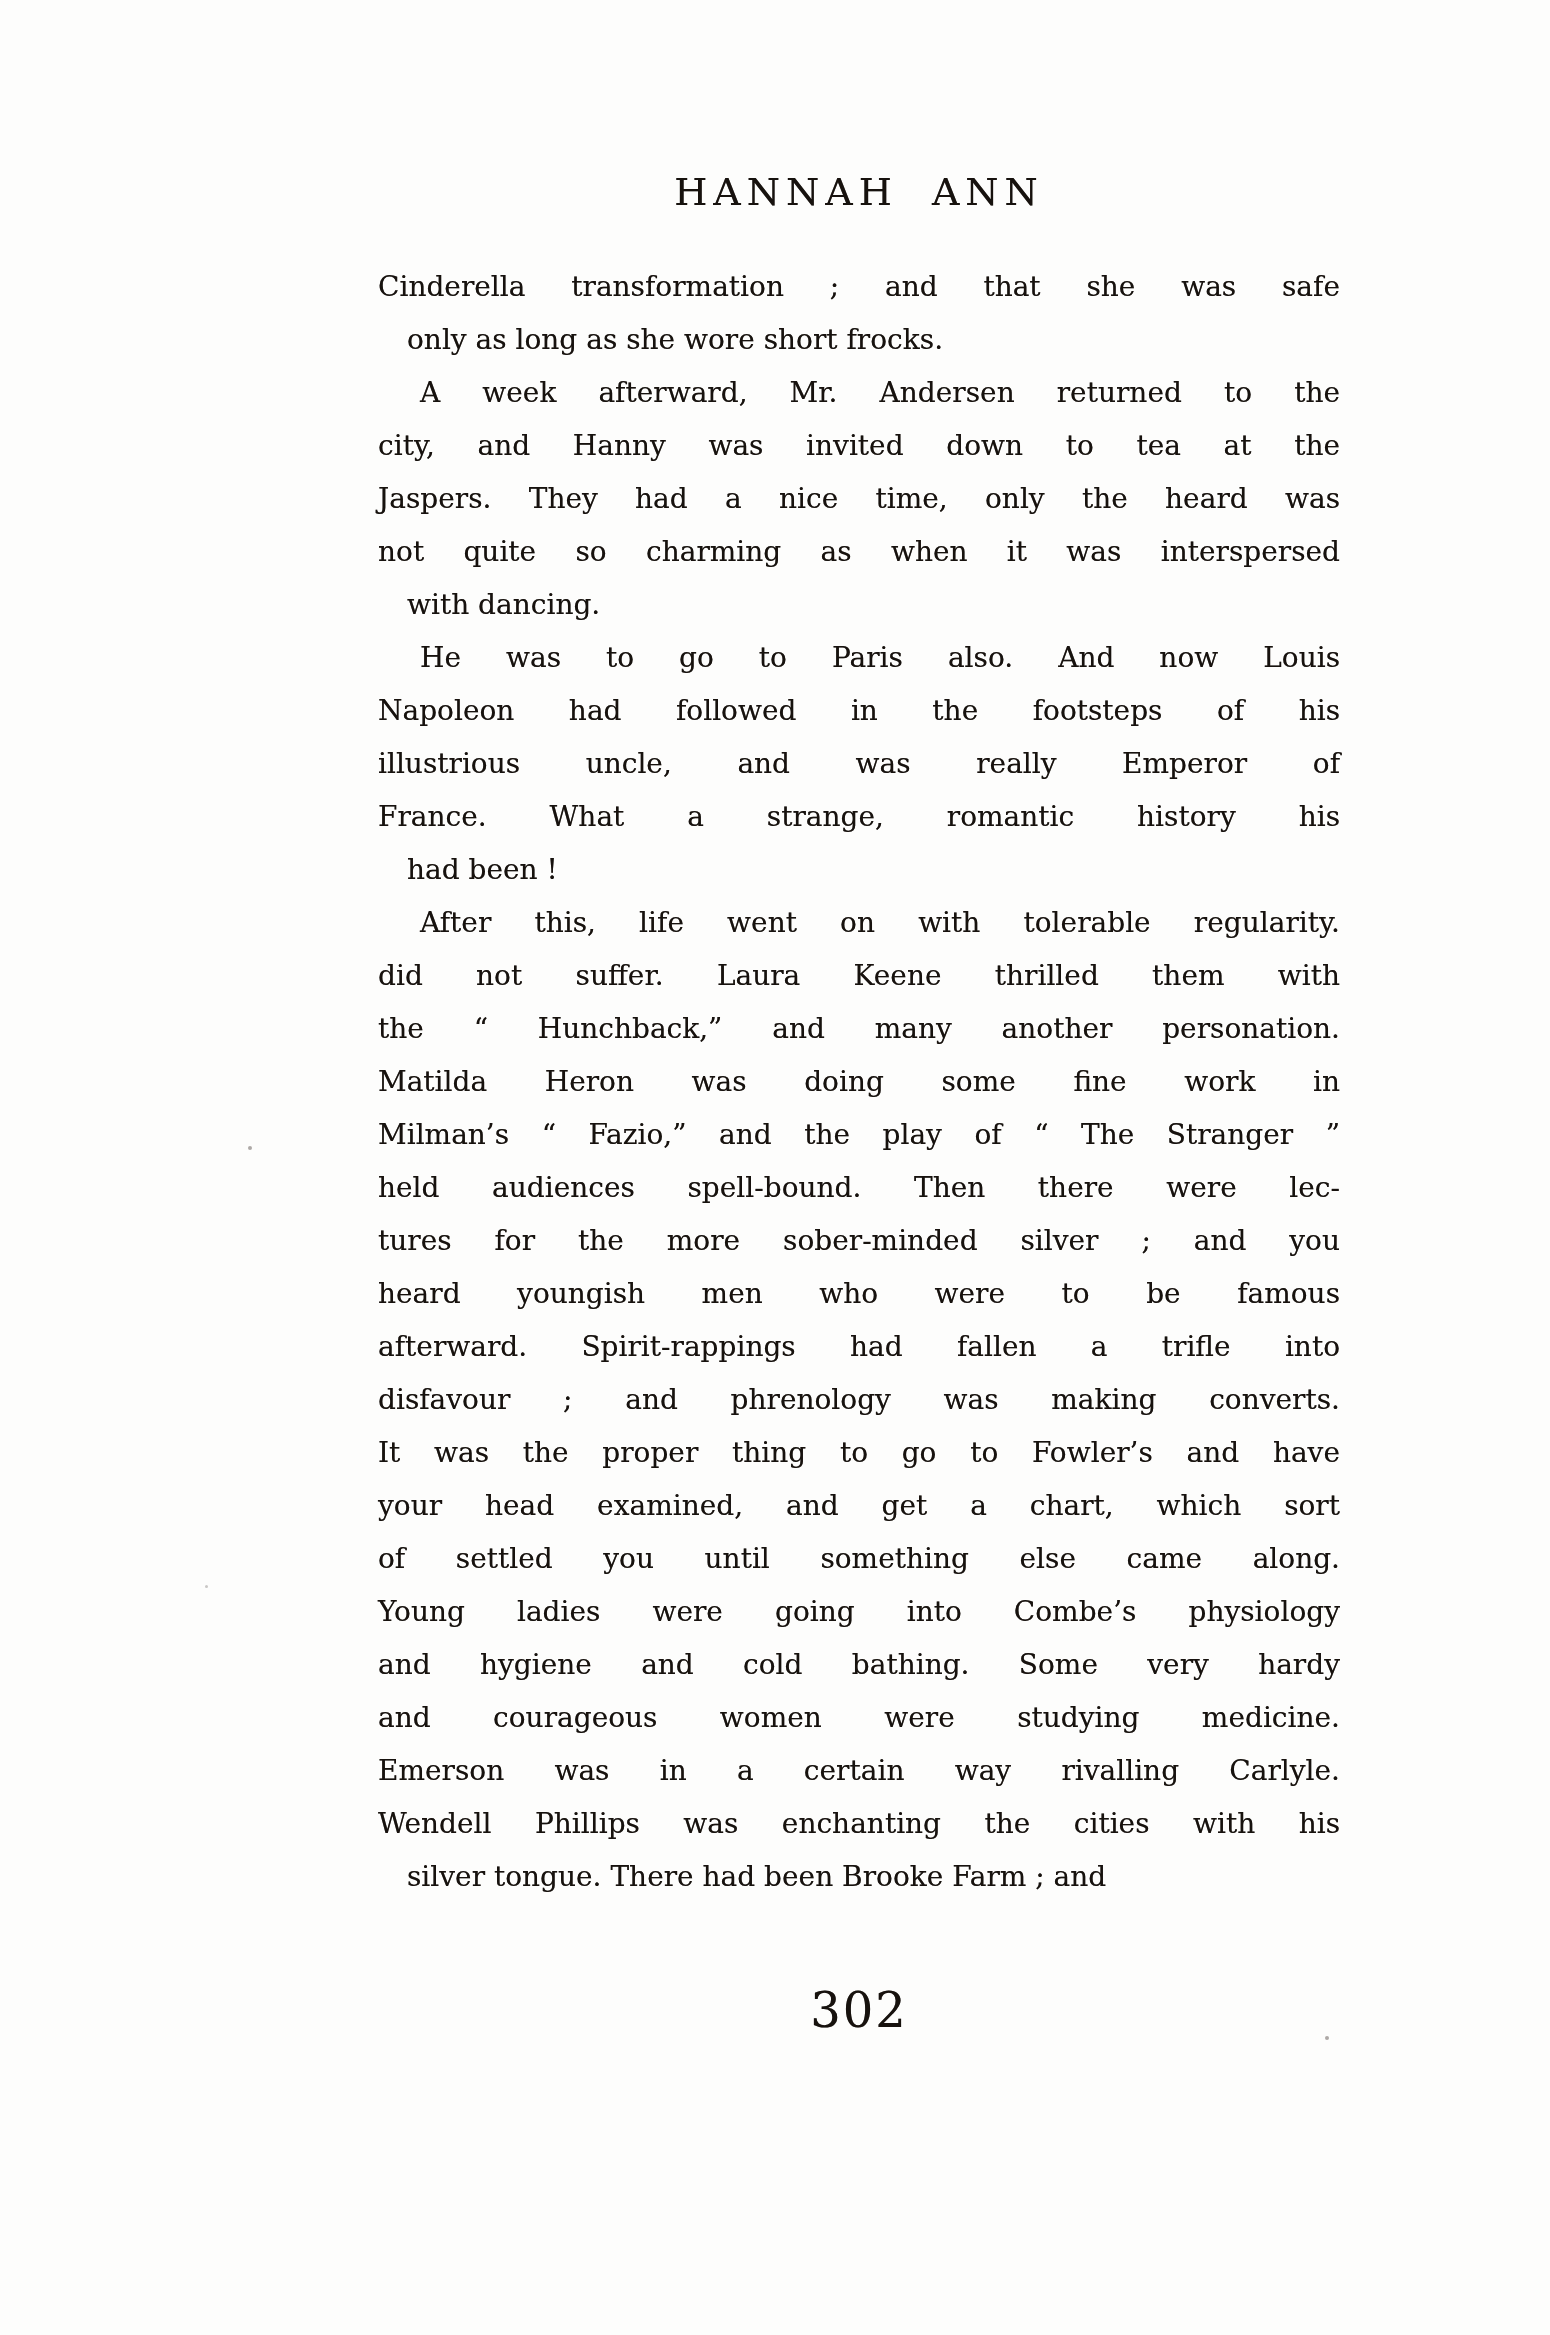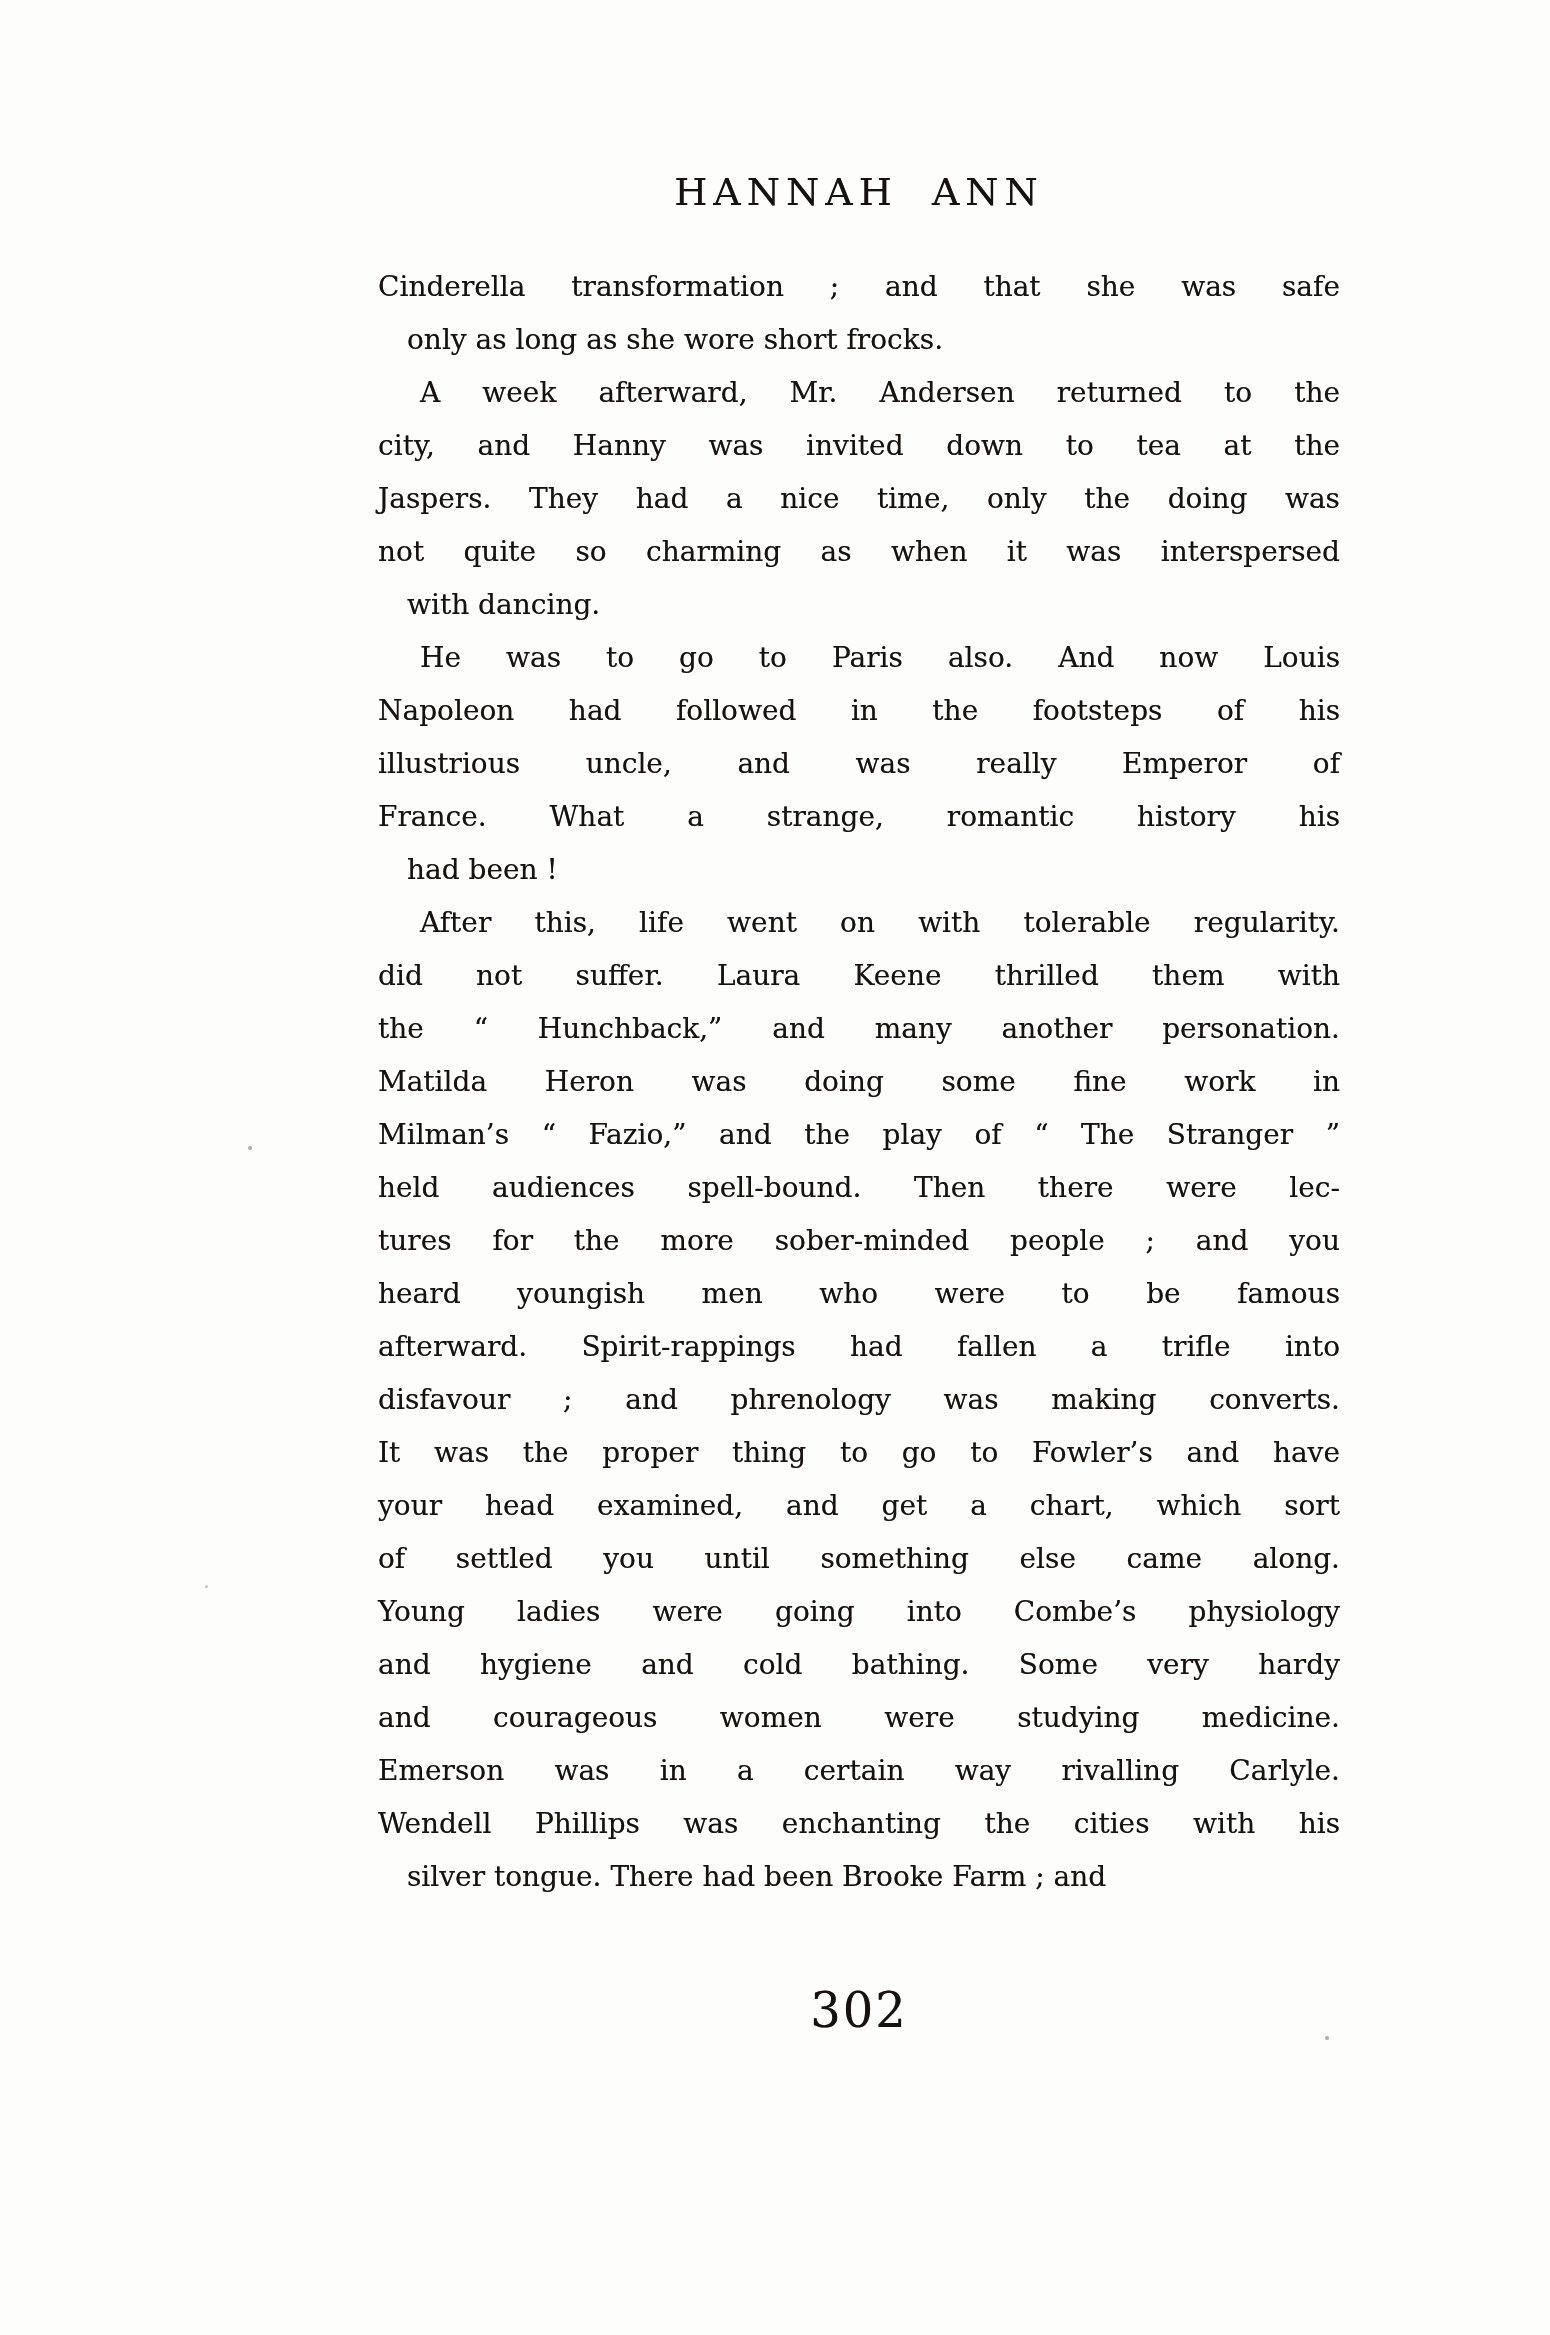--- a/index.html
+++ b/index.html
@@ -73,39 +73,39 @@
   <div class="running-head">HANNAH ANN</div>
 
   <div class="text-block">
       <div>
         <div class="line">Cinderella transformation ; and that she was safe</div>
         <div class="line para-end">only as long as she wore short frocks.</div>
       </div>
       <div>
         <div class="line indent">A week afterward, Mr. Andersen returned to the</div>
         <div class="line">city, and Hanny was invited down to tea at the</div>
-        <div class="line">Jaspers.  They had a nice time, only the doing was</div>
+        <div class="line">Jaspers.  They had a nice time, only the heard was</div>
         <div class="line">not quite so charming as when it was interspersed</div>
         <div class="line para-end">with dancing.</div>
       </div>
       <div>
         <div class="line indent">He was to go to Paris also.  And now Louis</div>
         <div class="line">Napoleon had followed in the footsteps of his</div>
         <div class="line">illustrious uncle, and was really Emperor of</div>
         <div class="line">France.  What a strange, romantic history his</div>
         <div class="line para-end">had been !</div>
       </div>
       <div>
         <div class="line indent">After this, life went on with tolerable regularity.</div>
         <div class="line">did not suffer.  Laura Keene thrilled them with</div>
         <div class="line">the “ Hunchback,” and many another personation.</div>
         <div class="line">Matilda Heron was doing some fine work in</div>
         <div class="line">Milman’s “ Fazio,” and the play of “ The Stranger ”</div>
         <div class="line">held audiences spell-bound.  Then there were lec-</div>
-        <div class="line">tures for the more sober-minded people ; and you</div>
+        <div class="line">tures for the more sober-minded silver ; and you</div>
         <div class="line">heard youngish men who were to be famous</div>
         <div class="line">afterward.  Spirit-rappings had fallen a trifle into</div>
         <div class="line">disfavour ; and phrenology was making converts.</div>
         <div class="line">It was the proper thing to go to Fowler’s and have</div>
         <div class="line">your head examined, and get a chart, which sort</div>
         <div class="line">of settled you until something else came along.</div>
         <div class="line">Young ladies were going into Combe’s physiology</div>
         <div class="line">and hygiene and cold bathing.  Some very hardy</div>
         <div class="line">and courageous women were studying medicine.</div>
         <div class="line">Emerson was in a certain way rivalling Carlyle.</div>

